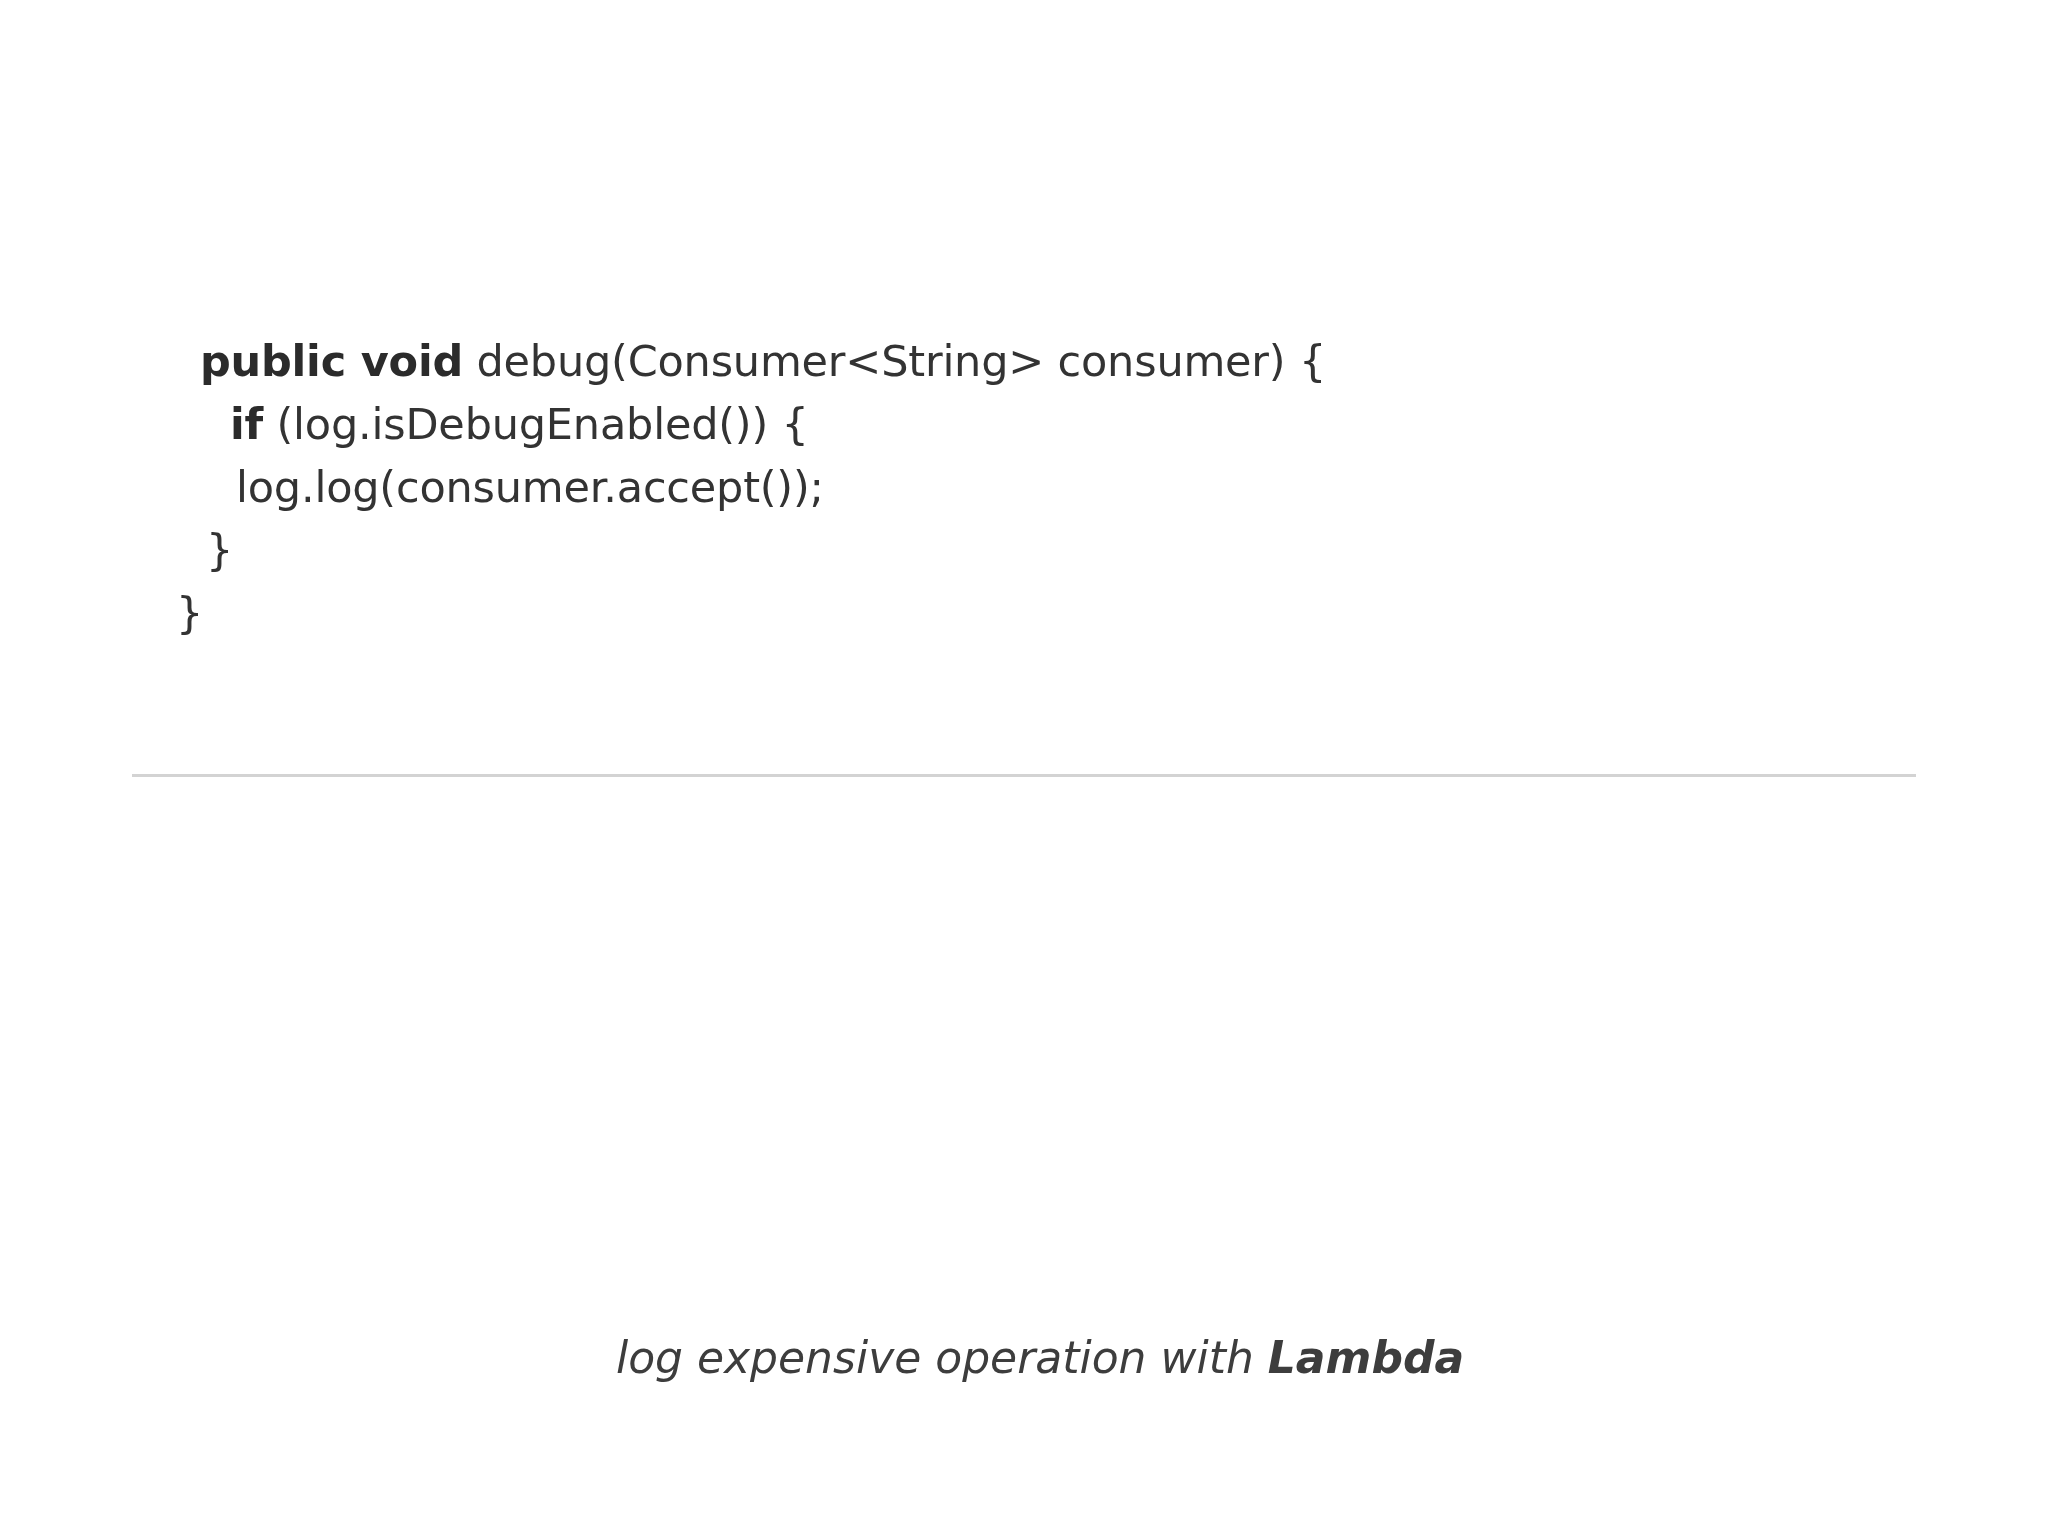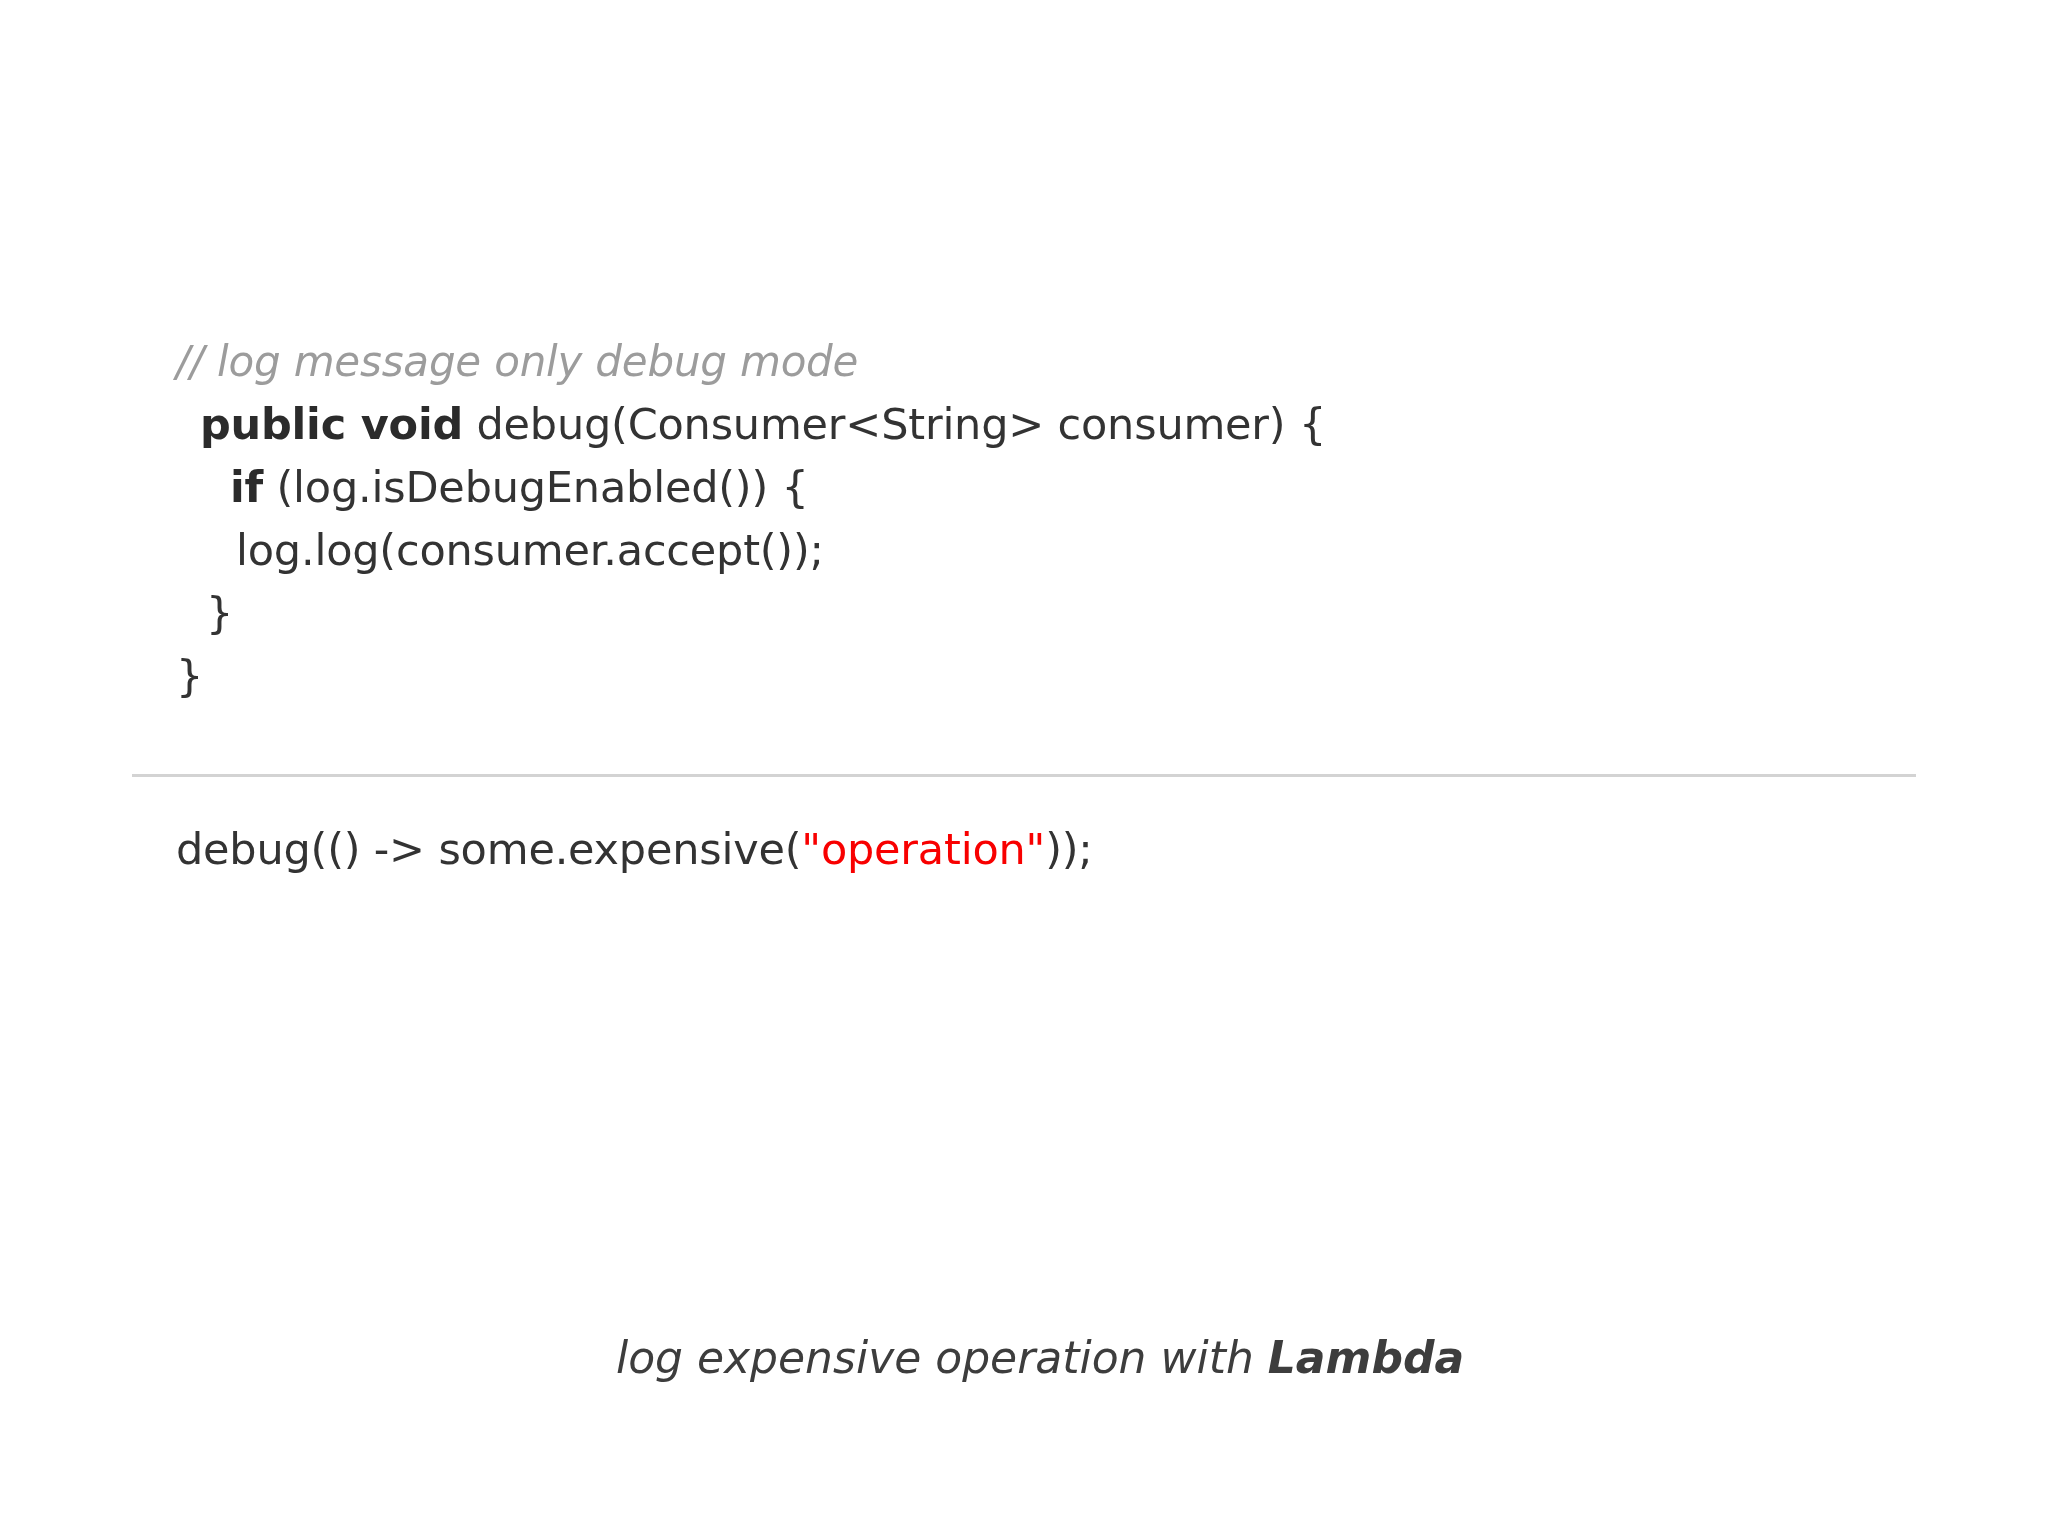--- a/index.html
+++ b/index.html
@@ -104,34 +104,30 @@
     font-weight: bold;
   }
 </style>
 </head>
 <body>
 
 <div class="slide">
 
   <div class="code-block">
 
-    <div class="code-line comment">// log message only debug mode</div>
 
     <div class="code-line"><span class="kw">public void</span><span> debug(Consumer&lt;String&gt; consumer) {</span></div>
 
     <div class="code-line indent-1"><span class="kw">if</span><span> (log.isDebugEnabled()) {</span></div>
 
     <div class="code-line indent-2">log.log(consumer.accept());</div>
 
     <div class="code-line indent-1">}</div>
 
     <div class="code-line">}</div>
   </div>
 
   <hr class="divider">
 
-  <div class="usage-block">
-    <div class="usage-line"><span>debug(() -&gt; some.expensive(</span><span class="str">"operation"</span><span>));</span></div>
-  </div>
 
   <div class="caption"><span>log expensive operation with </span><span class="emph">Lambda</span></div>
 
 </div>
 
 </body></html>

